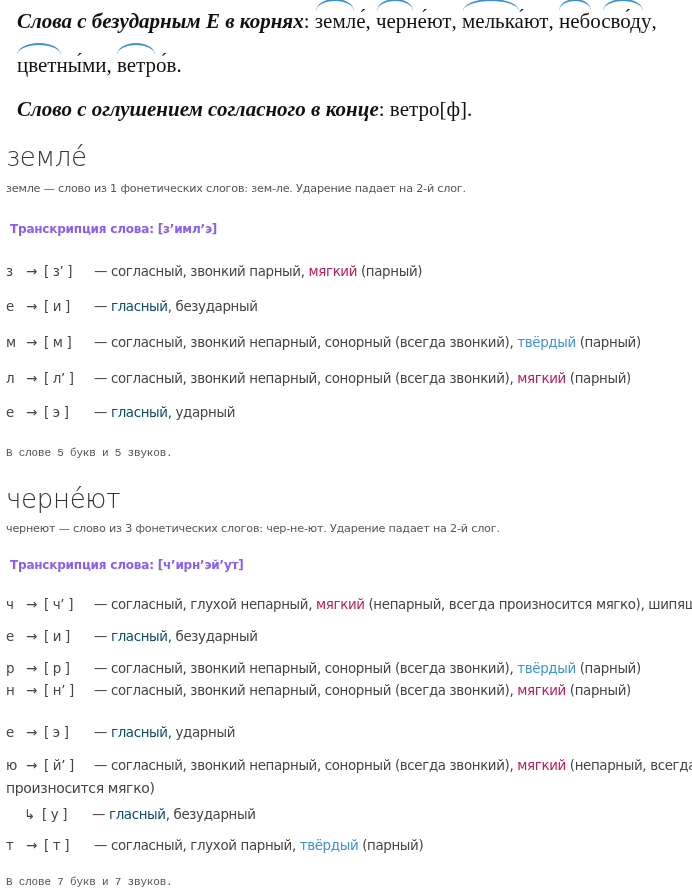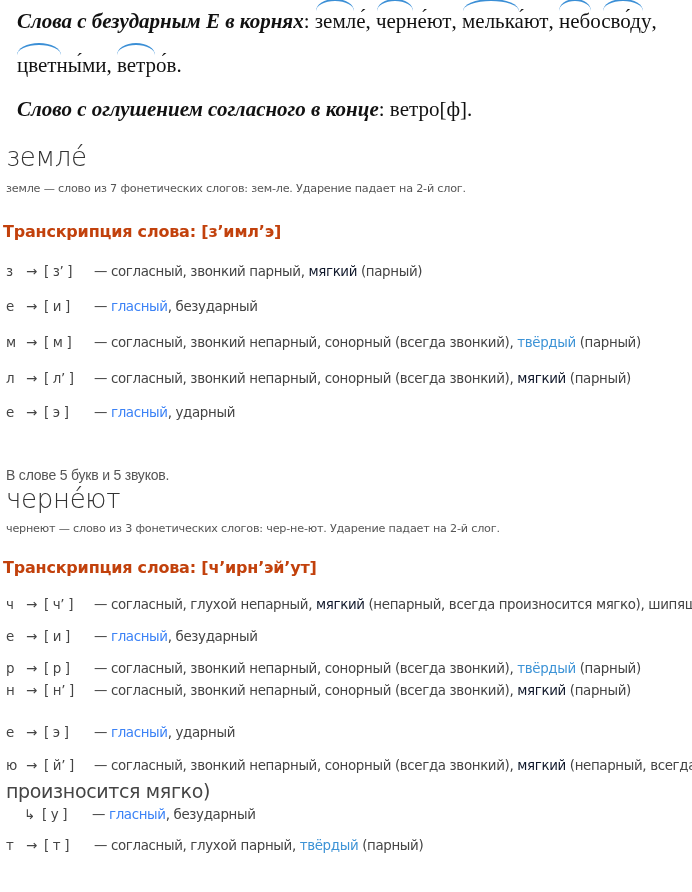--- a/index.html
+++ b/index.html
@@ -4,52 +4,52 @@
 <style>
   html, body { margin: 0; padding: 0; background: #ffffff; }
   body { width: 692px; height: 892px; overflow: hidden; position: relative; }
   .serif { font-family: "Liberation Serif", "DejaVu Serif", serif; color: #111; }
   .intro { position: absolute; left: 4px; font-size: 21px; line-height: 26px; white-space: nowrap; margin-left: 13px; }
   .intro b { font-weight: bold; font-style: italic; }
   .rootword { position: relative; display: inline-block; }
   .arc { position: absolute; top: -9px; height: 10px; border-top: 2.5px solid #3b8fd6; border-radius: 50% 50% 0 0 / 100% 100% 0 0; }
   .word-title { position: absolute; left: 6px; font-size: 26px; color: #333; font-family: "DejaVu Sans", sans-serif; font-weight: 300; letter-spacing: -0.3px; }
   .desc { position: absolute; left: 6px; font-size: 11.2px; color: #555; font-family: "DejaVu Sans", sans-serif; white-space: nowrap; letter-spacing: -0.2px; }
-  .trans { position: absolute; left: 3px; font-size: 16px; color: #c2410c; font-family: "DejaVu Sans", sans-serif; font-weight: bold; white-space: nowrap; letter-spacing: -0.2px; }
+  .trans { position: absolute; left: 10px; font-size: 12px; color: #8b5cf6; font-family: "DejaVu Sans", sans-serif; font-weight: bold; white-space: nowrap; letter-spacing: -0.2px; }
   .row { position: absolute; left: 6px; font-size: 13.4px; color: #444; font-family: "DejaVu Sans", sans-serif; white-space: nowrap; letter-spacing: -0.35px; }
   .row .letter { display: inline-block; width: 20px; }
   .row .arrow { display: inline-block; width: 18px; }
   .row .sound { display: inline-block; width: 50px; }
   .row.sub { left: 24px; }
-  .cont { position: absolute; left: 6px; font-size: 19px; color: #444; font-family: "DejaVu Sans", sans-serif; white-space: nowrap; letter-spacing: -0.35px; }
-  .soft { color: #0f172a; }
+  .cont { position: absolute; left: 6px; font-size: 14px; color: #444; font-family: "DejaVu Sans", sans-serif; white-space: nowrap; letter-spacing: -0.35px; }
+  .soft { color: #be185d; }
   .hard { color: #3d93d6; margin-top: 24px; }
-  .vowel { color: #3b82f6; }
-  .summary { position: absolute; left: 6px; font-size: 14px; color: #555; font-family: Liberation Sans, sans-serif; white-space: nowrap; letter-spacing: -0.2px; margin-top: 20px; }
+  .vowel { color: #0c4a6e; }
+  .summary { position: absolute; left: 6px; font-size: 11px; color: #555; font-family: Liberation Mono, monospace; white-space: nowrap; letter-spacing: -0.2px; }
 </style>
 </head>
 <body>
 
 <div class="intro serif" style="top:8px;">
   <b>Слова с безударным Е в корнях</b>:
   <span class="rootword"><span class="arc" style="left:1px;width:38px;"></span>земле́</span>,
   <span class="rootword"><span class="arc" style="left:1px;width:36px;"></span>черне́ют</span>,
   <span class="rootword"><span class="arc" style="left:1px;width:56px;"></span>мелька́ют</span>,
   <span class="rootword"><span class="arc" style="left:0px;width:32px;"></span><span class="arc" style="left:44px;width:40px;"></span>небосво́ду</span>,
 </div>
 <div class="intro serif" style="top:52px;">
   <span class="rootword"><span class="arc" style="left:0px;width:44px;"></span>цветны́ми</span>,
   <span class="rootword"><span class="arc" style="left:0px;width:38px;"></span>ветро́в</span>.
 </div>
 <div class="intro serif" style="top:96px;font-family:Liberation Serif, serif;">
   <b>Слово с оглушением согласного в конце</b>: <span>ветро[ф].</span>
 </div>
 
 <div class="word-title" style="top:142px;">земле́</div>
-<div class="desc" style="top:182px;">земле — слово из 7 фонетических слогов: зем-ле. Ударение падает на 2-й слог.</div>
+<div class="desc" style="top:182px;">земле — слово из 1 фонетических слогов: зем-ле. Ударение падает на 2-й слог.</div>
 <div class="trans" style="top:222px;">Транскрипция слова: [з’имл’э]</div>
 
 <div id="rows-0">
     <div class="row" style="top: 264px;"><span class="letter">з</span><span class="arrow">→</span><span class="sound">[  з’  ]</span><span>— согласный, звонкий парный, </span><span class="soft">мягкий</span><span> (парный)</span></div>
     <div class="row" style="top: 299px;"><span class="letter">е</span><span class="arrow">→</span><span class="sound">[  и  ]</span><span>— </span><span class="vowel">гласный</span><span>, безударный</span></div>
     <div class="row" style="top: 335px;"><span class="letter">м</span><span class="arrow">→</span><span class="sound">[  м  ]</span><span>— согласный, звонкий непарный, сонорный (всегда звонкий), </span><span class="hard">твёрдый</span><span> (парный)</span></div>
     <div class="row" style="top: 371px;"><span class="letter">л</span><span class="arrow">→</span><span class="sound">[  л’  ]</span><span>— согласный, звонкий непарный, сонорный (всегда звонкий), </span><span class="soft">мягкий</span><span> (парный)</span></div>
     <div class="row" style="top: 405px;"><span class="letter">е</span><span class="arrow">→</span><span class="sound">[  э  ]</span><span>— </span><span class="vowel">гласный</span><span>, ударный</span></div>
   </div>
 <div class="summary" style="top:447px;">В слове 5 букв и 5 звуков.</div>

